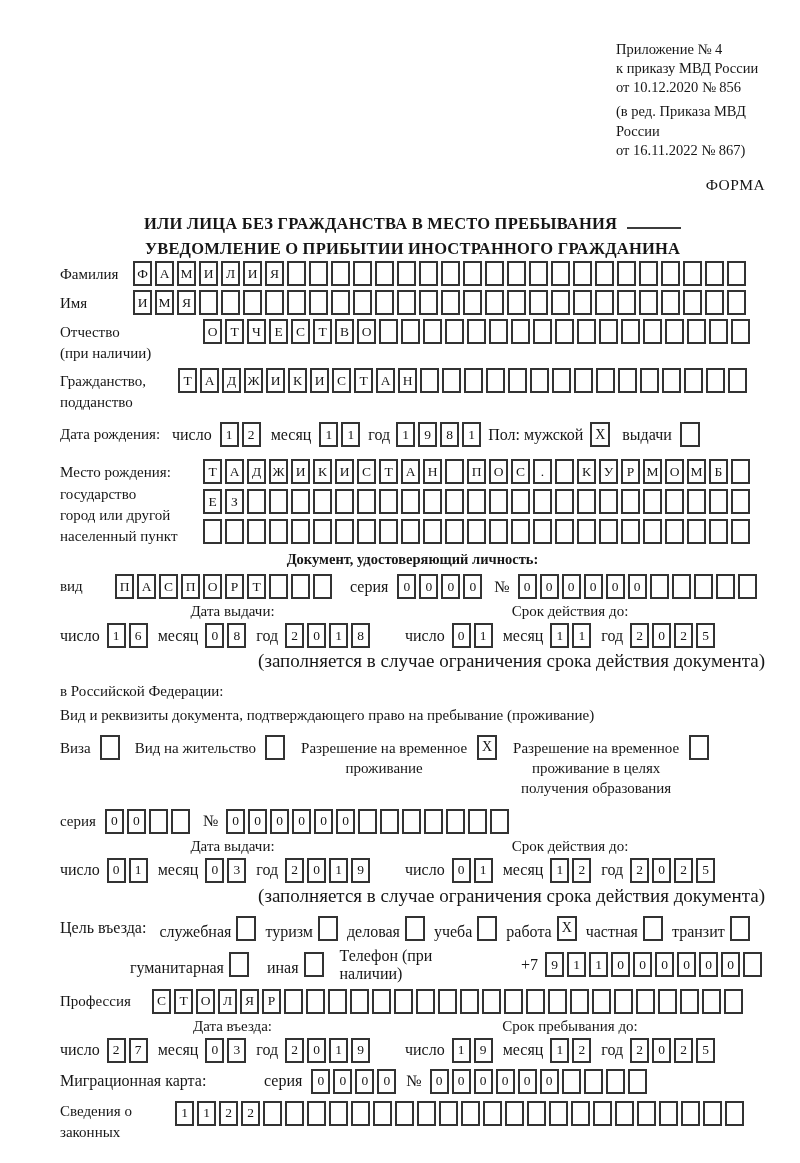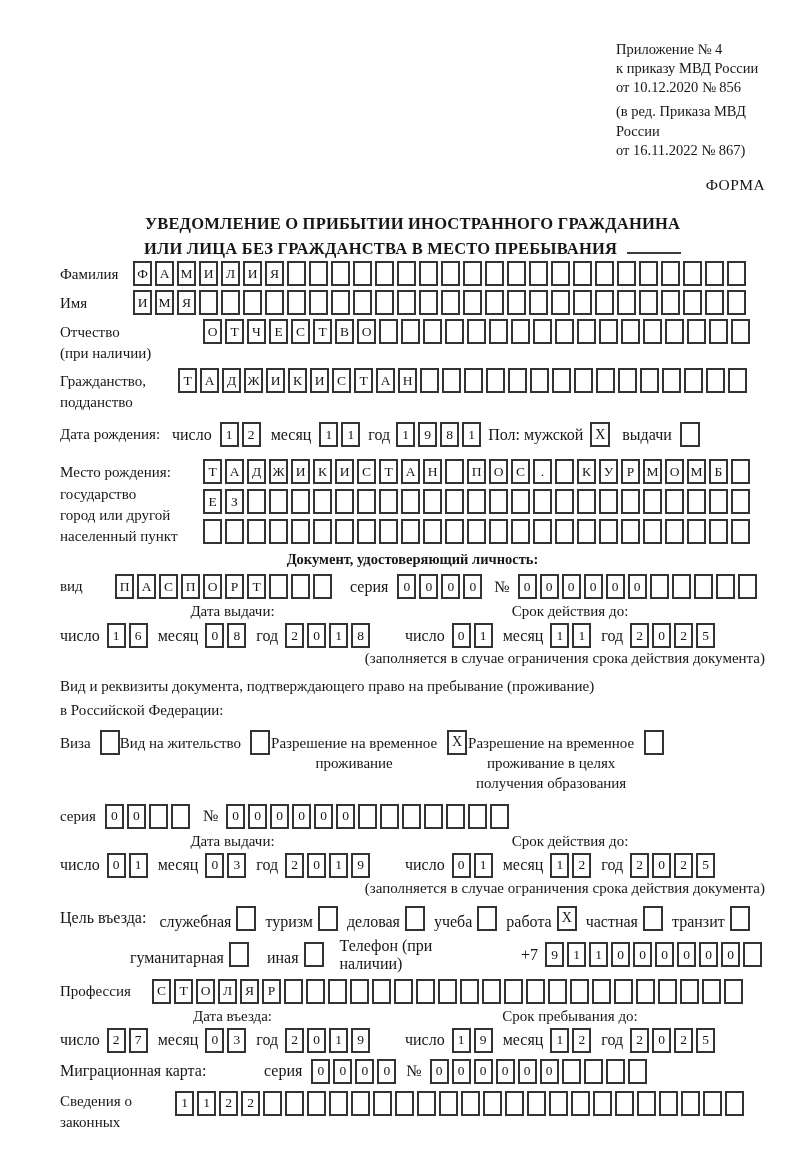--- a/index.html
+++ b/index.html
@@ -23,26 +23,26 @@
   .checkbox{flex:0 0 auto;width:20px;height:25px;border:2px solid #333;display:inline-flex;align-items:center;justify-content:center;font-size:14px;box-sizing:border-box;background:#fff}
 
   .doc-head{text-align:center;font-weight:bold;font-size:14.5px;margin:4px 0 6px 0}
 
   .tc-head{display:flex;font-size:15px;margin-top:4px}
   .tc-l{width:345px;text-align:center;flex:0 0 auto}
   .tc-r{width:330px;text-align:center}
   .tc-row{display:flex;align-items:center;margin:3px 0 2px 0}
   .dgrp{display:flex;align-items:center;gap:7px}
   .w345{width:345px;flex:0 0 auto}
-  .note{text-align:right;font-size:15px;margin:1px 0 8px 0}
+  .note{text-align:right;font-size:19px;margin:1px 0 8px 0}
 
   .intro{font-size:15px;line-height:1.55;margin-top:4px}
 
   .opts{display:flex;align-items:flex-start;margin-top:8px;margin-bottom:10px}
-  .opt{display:flex;align-items:flex-start;}
+  .opt{display:flex;align-items:flex-start;margin-right:15px}
   .opt-label{padding-top:3px;margin-right:9px;font-size:15px;line-height:1.35}
   .ctr{text-align:center}
   .w168{width:168px;flex:0 0 auto}
 
   .popt{display:inline-flex;align-items:flex-end;margin-left:9px}
   .popt .checkbox{margin-left:5px}
 </style>
 </head>
 <body>
 
@@ -52,22 +52,22 @@
     <div>Приложение № 4</div>
     <div>к приказу МВД России</div>
     <div>от 10.12.2020 № 856</div>
     <div class="hdr-gap"></div>
     <div>(в ред. Приказа МВД России</div>
     <div>от 16.11.2022 № 867)</div>
   </div>
   <div class="forma">ФОРМА</div>
 
   <div class="title">
+    <div><span>ИЛИ ЛИЦА БЕЗ ГРАЖДАНСТВА В МЕСТО ПРЕБЫВАНИЯ</span><span class="title-blank"></span></div>
     <div>УВЕДОМЛЕНИЕ О ПРИБЫТИИ ИНОСТРАННОГО ГРАЖДАНИНА</div>
-    <div><span>ИЛИ ЛИЦА БЕЗ ГРАЖДАНСТВА В МЕСТО ПРЕБЫВАНИЯ</span><span class="title-blank"></span></div>
   </div>
 
 
   <div class="frow">
     <span class="flabel" style="width:73px">Фамилия</span>
     <span class="cells">
         <span class="cell">Ф</span>
         <span class="cell">А</span>
         <span class="cell">М</span>
         <span class="cell">И</span>
@@ -397,22 +397,22 @@
           <span class="cell">2</span>
           <span class="cell">0</span>
           <span class="cell">2</span>
           <span class="cell">5</span>
         </span>
     </div>
   </div>
   <div class="note">(заполняется в случае ограничения срока действия документа)</div>
 
   <div class="intro">
+    <div>в Российской Федерации:</div>
     <div>Вид и реквизиты документа, подтверждающего право на пребывание (проживание)</div>
-    <div>в Российской Федерации:</div>
   </div>
 
   <div class="opts">
     <div class="opt">
       <span class="opt-label">Виза</span>
       <span class="checkbox"></span>
     </div>
     <div class="opt">
       <span class="opt-label">Вид на жительство</span>
       <span class="checkbox"></span>

